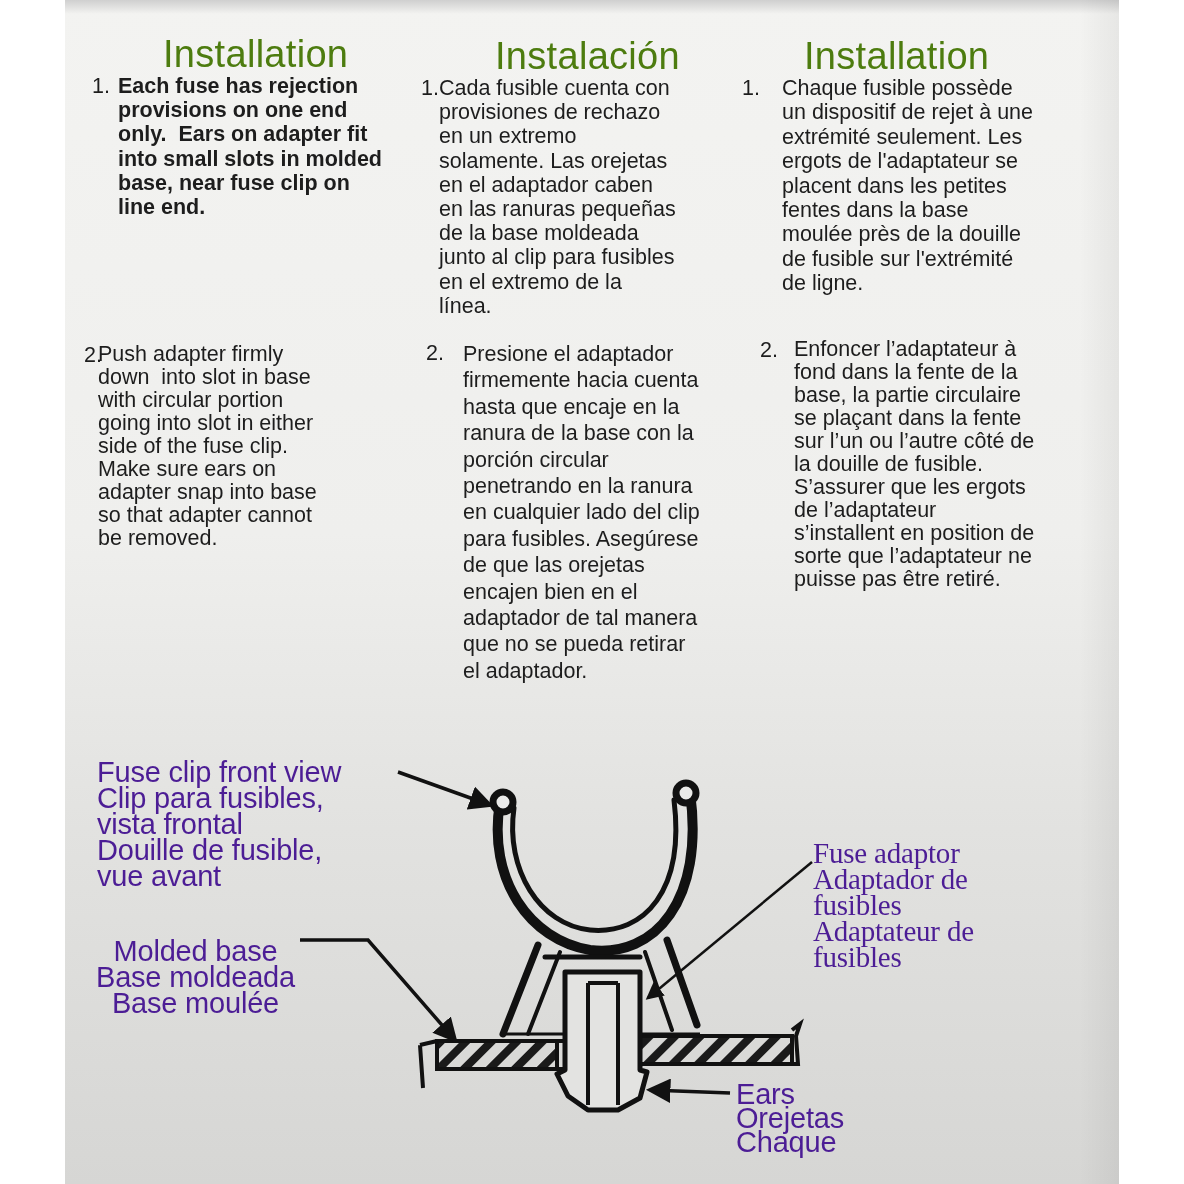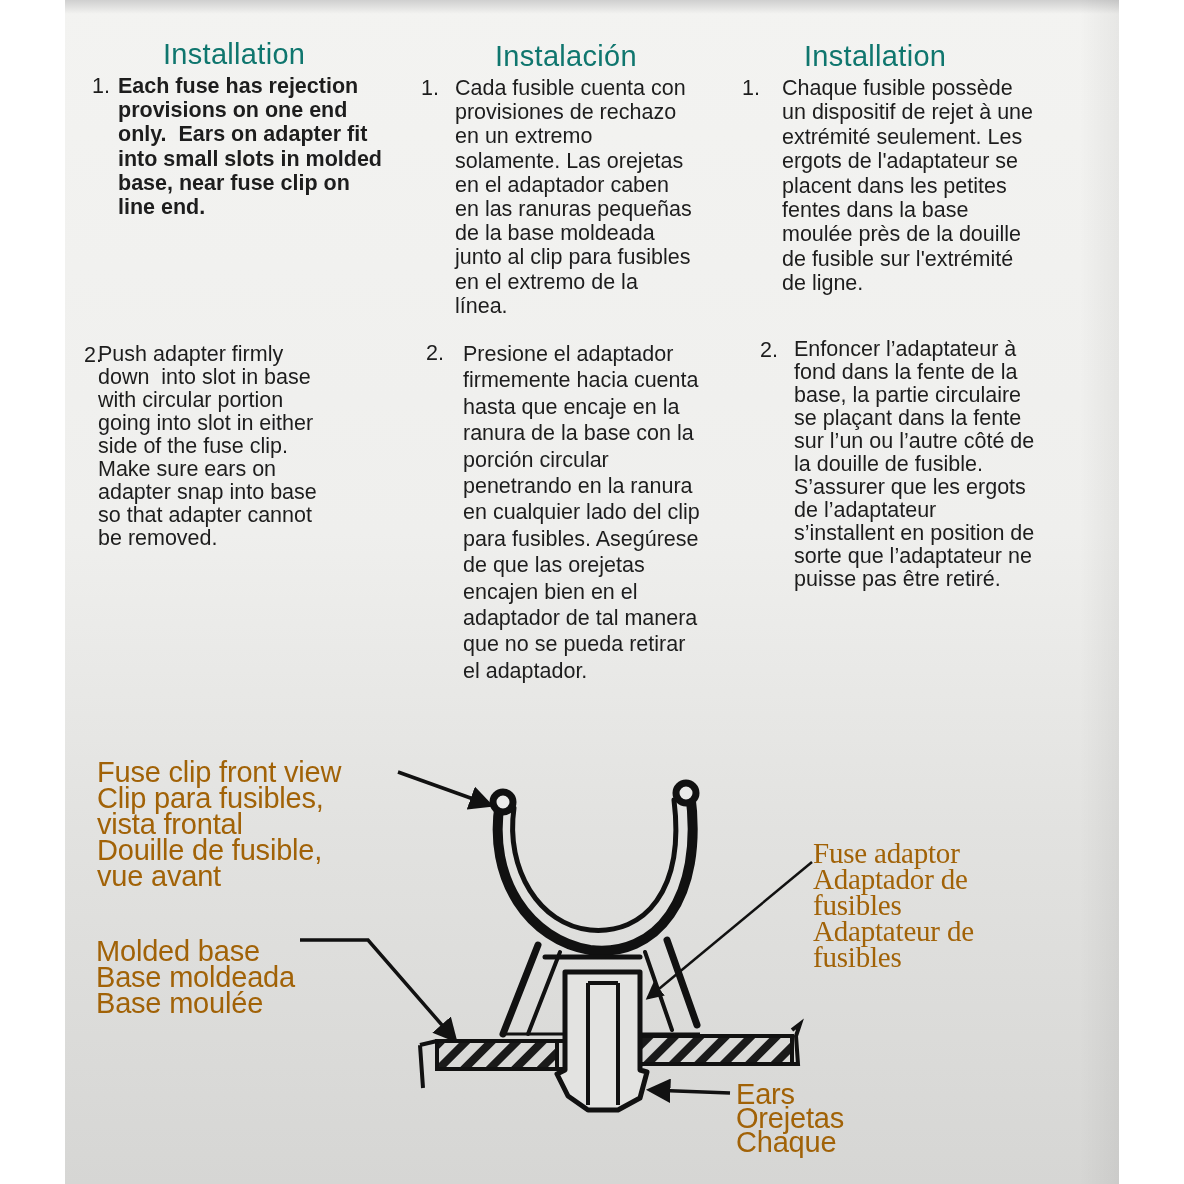--- a/index.html
+++ b/index.html
@@ -13,25 +13,25 @@
   }
   .sheet::before {
     content: ""; position: absolute; left: 0; top: 0; right: 0; height: 14px;
     background: linear-gradient(180deg, #cfcfcf, rgba(240,240,238,0));
   }
   .sheet::after {
     content: ""; position: absolute; top: 0; right: 0; width: 40px; height: 100%;
     background: linear-gradient(90deg, rgba(0,0,0,0), rgba(0,0,0,0.05));
   }
   .col { position: absolute; }
-  .heading { position: absolute; font-size: 29px; line-height: 30px; letter-spacing: 0.3px; color: #0f766e; }
+  .heading { position: absolute; font-size: 38px; line-height: 30px; letter-spacing: 0.3px; color: #4d7c0f; }
   .step { position: absolute; font-size: 21.5px; line-height: 24.2px; color: #1d1d1d; }
   .step .num { position: absolute; left: 0; top: 0; }
   .step .body { position: absolute; left: 0; top: 0; white-space: pre; }
-  .lbl { position: absolute; font-size: 29px; line-height: 26px; font-weight: 500; color: #a16207; white-space: pre; letter-spacing: -0.2px; }
+  .lbl { position: absolute; font-size: 29px; line-height: 26px; font-weight: 500; color: #4c1d95; white-space: pre; letter-spacing: -0.2px; }
   .diagram { position: absolute; left: 0; top: 0; width: 1184px; height: 1184px; }
 </style>
 </head>
 <body>
 
 <div class="sheet"></div>
 
 <div class="col">
   <div class="heading" style="left:163px; top:39px;">Installation</div>
   <div class="step" style="left:92px; top:74px;">
@@ -54,21 +54,21 @@
 adapter snap into base
 so that adapter cannot
 be removed.</span>
   </div>
 </div>
 
 <div class="col">
   <div class="heading" style="left:495px; top:41px;">Instalación</div>
   <div class="step" style="left:421px; top:76px;">
     <span class="num">1.</span>
-    <span class="body" style="left:34px;">Cada fusible cuenta con
+    <span class="body" style="left:18px;">Cada fusible cuenta con
 provisiones de rechazo
 en un extremo
 solamente. Las orejetas
 en el adaptador caben
 en las ranuras pequeñas
 de la base moldeada
 junto al clip para fusibles
 en el extremo de la
 línea.</span>
   </div>
@@ -118,21 +118,21 @@
 sorte que l’adaptateur ne
 puisse pas être retiré.</span>
   </div>
 </div>
 
 <div class="lbl" style="left:97px; top:759px;">Fuse clip front view
 Clip para fusibles,
 vista frontal
 Douille de fusible,
 vue avant</div>
-<div class="lbl" style="left:96px; top:938px;">Molded base
+<div class="lbl" style="left:96px; top:938px;text-align:center;">Molded base
 Base moldeada
 Base moulée</div>
 <div class="lbl" style="left:813px; top:840px;font-family:Liberation Serif, serif;">Fuse adaptor
 Adaptador de
 fusibles
 Adaptateur de
 fusibles</div>
 <div class="lbl" style="left:736px; top:1082px; line-height:24px;">Ears
 Orejetas
 Chaque</div>

